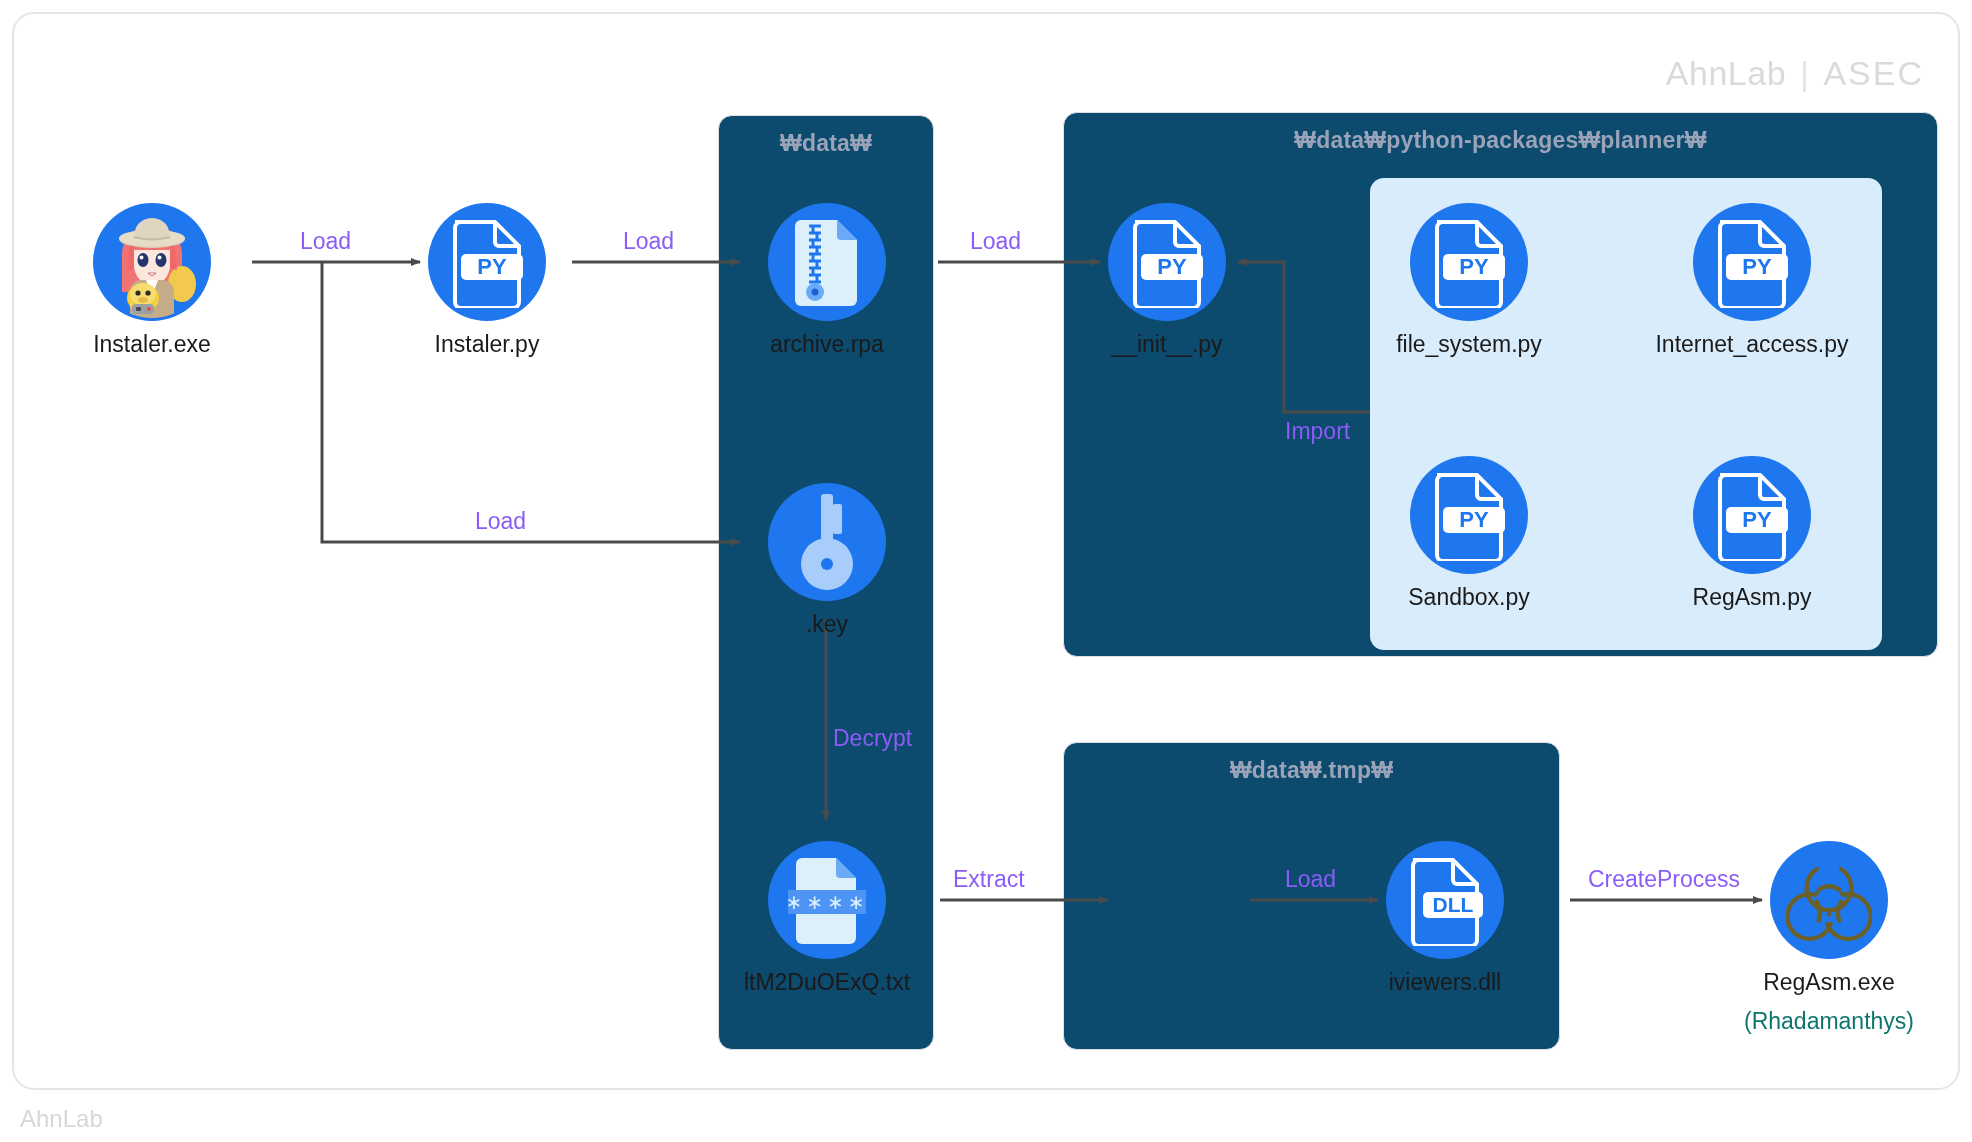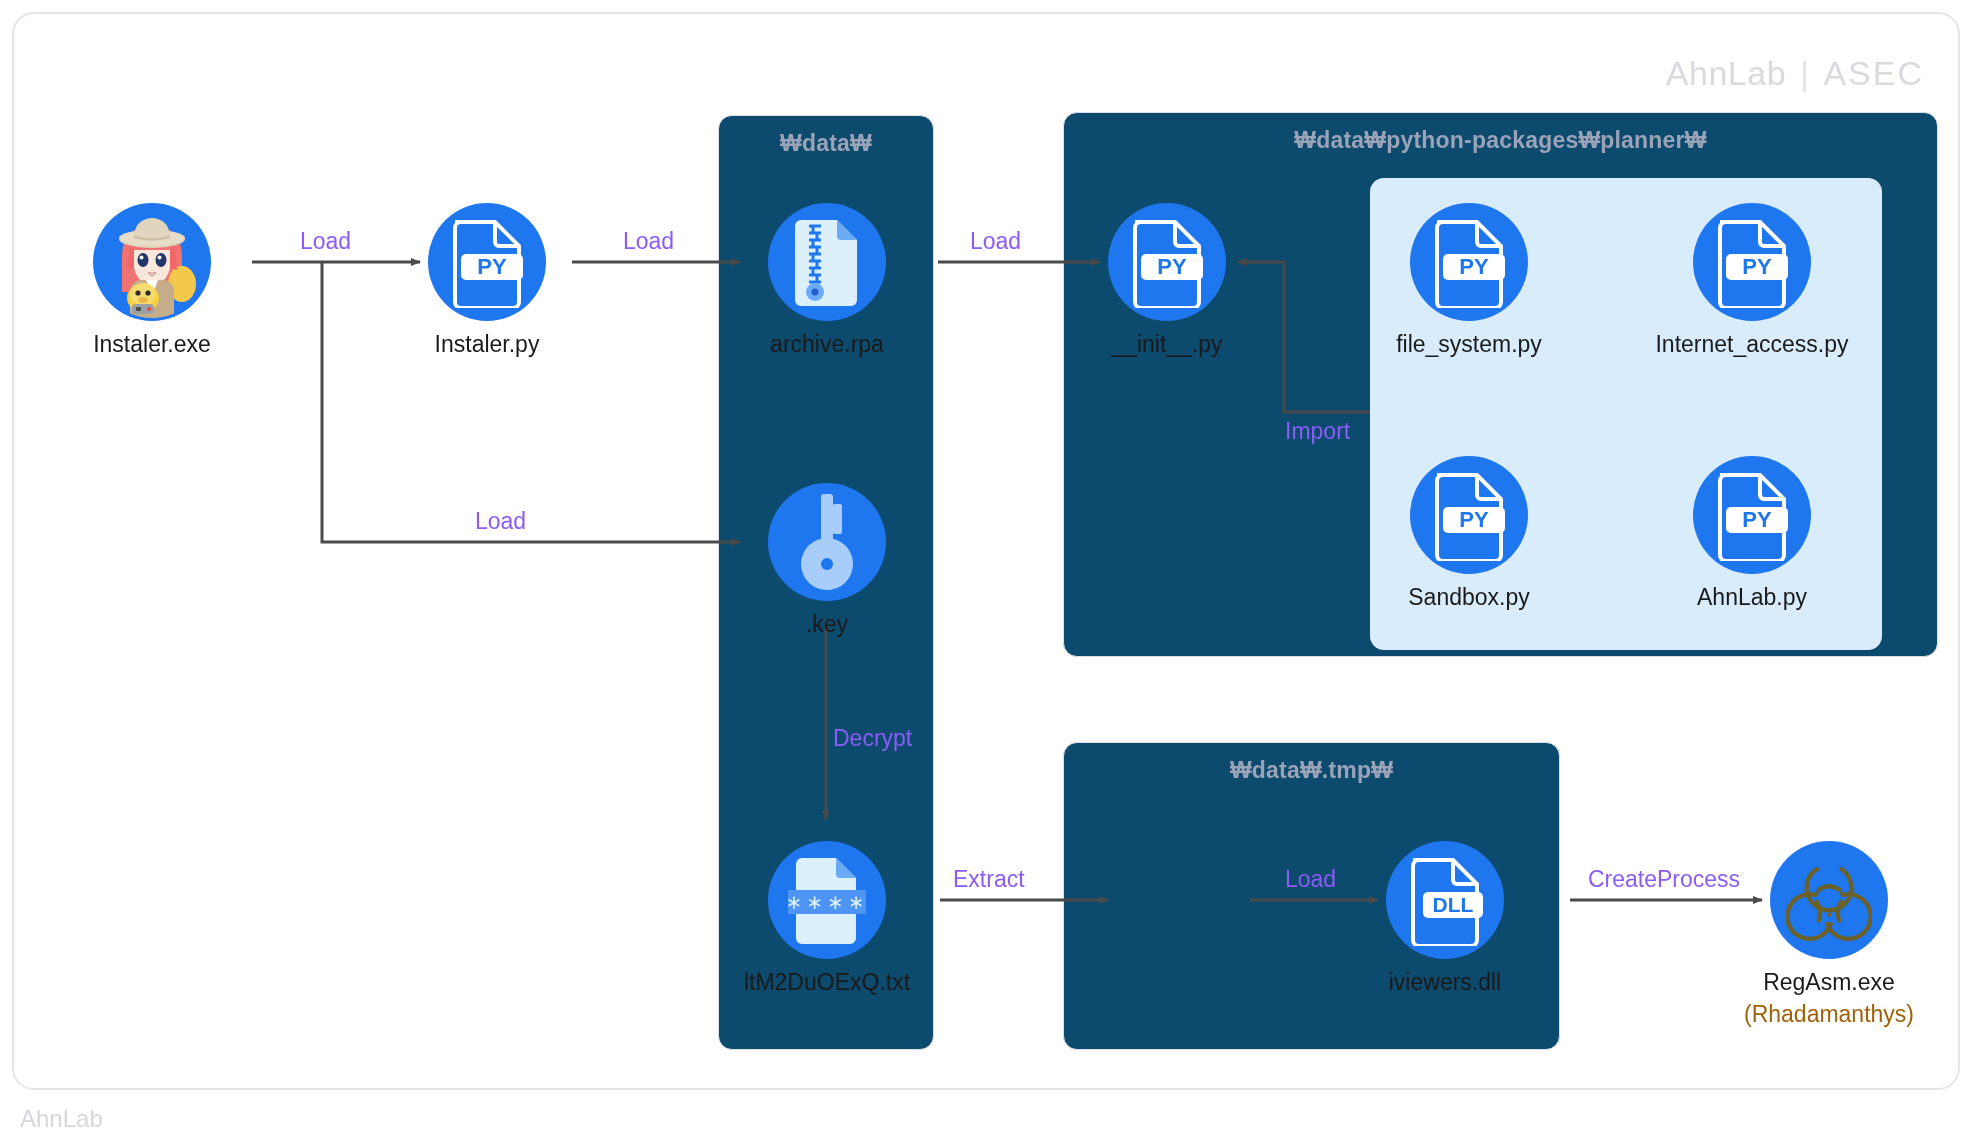--- a/index.html
+++ b/index.html
@@ -64,21 +64,21 @@
   }
   .node-label {
     position:absolute; top:128px; left:50%;
     transform:translateX(-50%);
     white-space:nowrap;
     font-size:23px; color:#1a1a1a;
     text-align:center;
   }
   .node-sub {
     display:block;
-    color:#a16207; font-size:23px; margin-top:5px;
+    color:#0f766e; font-size:23px; margin-top:12px;
   }
 
   
   .edge-label {
     position:absolute;
     font-size:23px; color:#8b5cf6;
     white-space:nowrap;
   }
 
   svg.wires { position:absolute; left:0; top:0; width:1972px; height:1142px; pointer-events:none; }
@@ -315,21 +315,21 @@
 
   <div class="node" style="left:1693px; top:456px;">
     <div class="circle">
       <svg width="84" height="92" viewBox="0 0 84 92">
         <path d="M10 6 h40 l24 24 v56 a6 6 0 0 1 -6 6 h-52 a6 6 0 0 1 -6 -6 v-74 a6 6 0 0 1 6 -6 z" fill="none" stroke="#ffffff" stroke-width="4"></path>
         <path d="M50 6 v20 a4 4 0 0 0 4 4 h20" fill="none" stroke="#ffffff" stroke-width="4"></path>
         <rect x="16" y="38" width="62" height="26" rx="5" fill="#ffffff"></rect>
         <text x="47" y="58" font-family="Liberation Sans, sans-serif" font-size="22" font-weight="bold" fill="#1f77f0" text-anchor="middle">PY</text>
       </svg>
     </div>
-    <div class="node-label">AhnLab.py</div>
+    <div class="node-label">RegAsm.py</div>
   </div>
 
 
   <div class="node" style="left:1386px; top:841px;">
     <div class="circle">
       <svg width="84" height="92" viewBox="0 0 84 92">
         <path d="M10 6 h40 l24 24 v56 a6 6 0 0 1 -6 6 h-52 a6 6 0 0 1 -6 -6 v-74 a6 6 0 0 1 6 -6 z" fill="none" stroke="#ffffff" stroke-width="4"></path>
         <path d="M50 6 v20 a4 4 0 0 0 4 4 h20" fill="none" stroke="#ffffff" stroke-width="4"></path>
         <rect x="20" y="38" width="60" height="26" rx="5" fill="#ffffff"></rect>
         <text x="50" y="58" font-family="Liberation Sans, sans-serif" font-size="21" font-weight="bold" fill="#1f77f0" text-anchor="middle">DLL</text>

